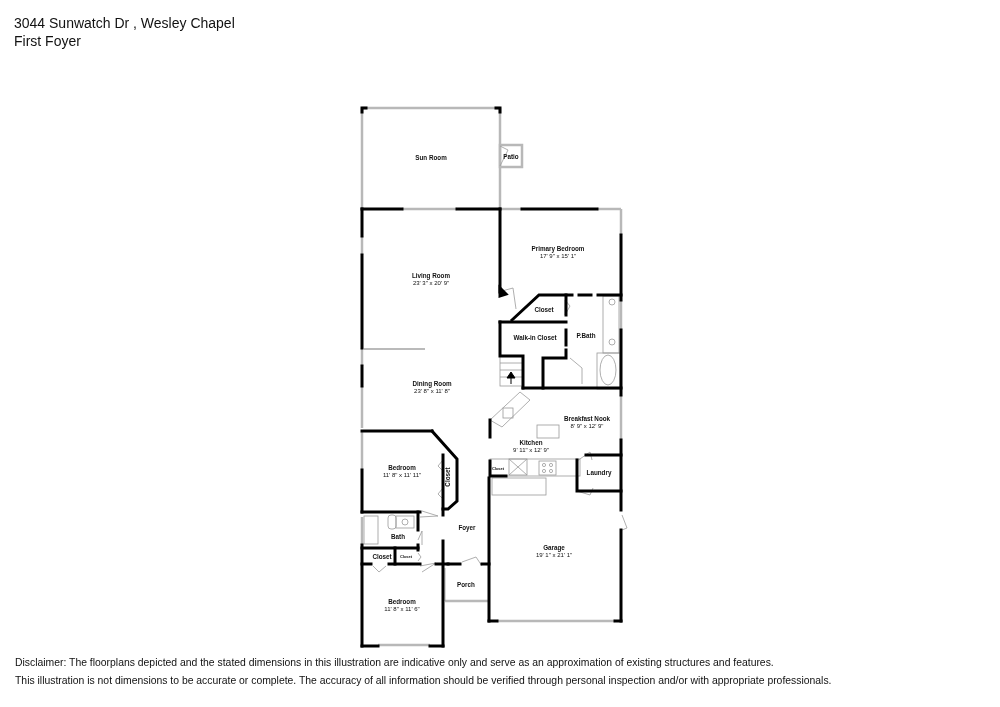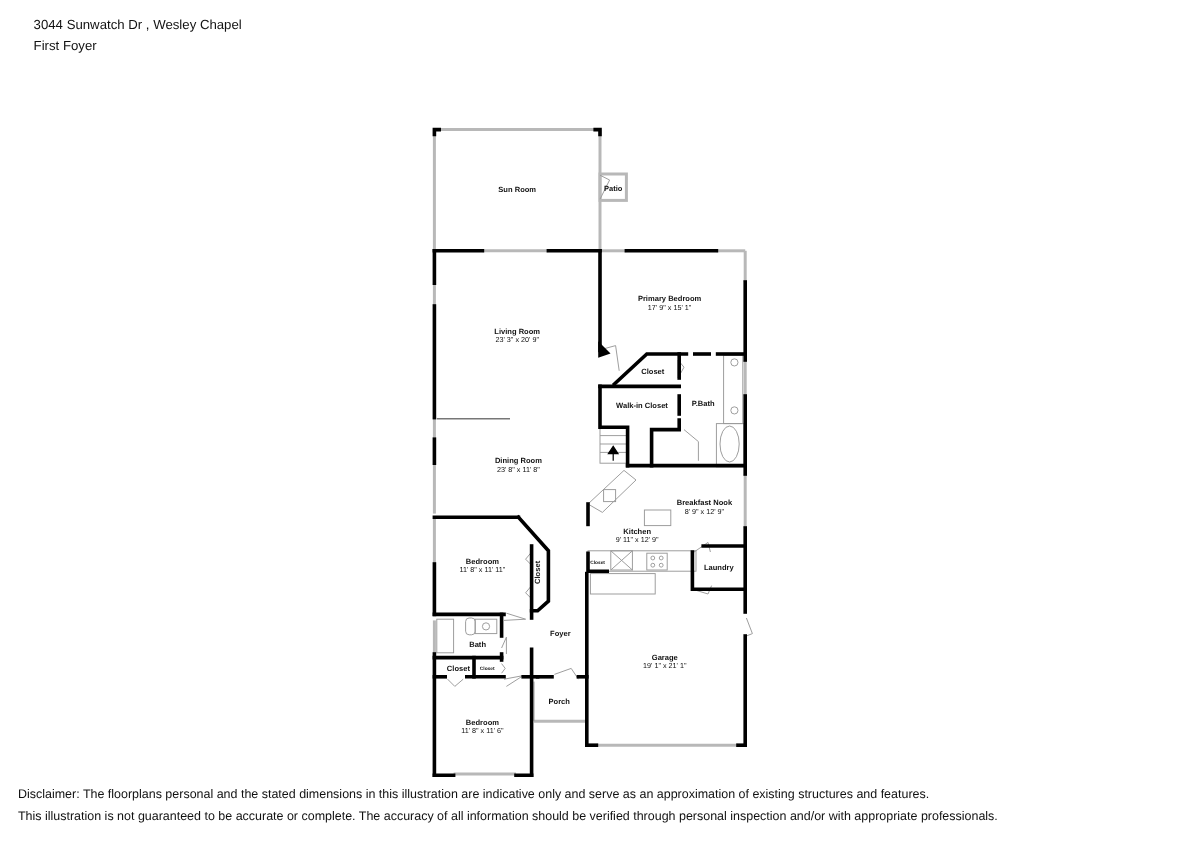--- a/index.html
+++ b/index.html
@@ -1,17 +1,17 @@
 <!DOCTYPE html>
 <html><head>
 <meta charset="utf-8">
 <style>
   html, body { margin: 0; padding: 0; background: #ffffff; }
   body { width: 1000px; height: 707px; position: relative; overflow: hidden; font-family: "Liberation Sans", sans-serif; color: #111; }
-  .hdr { position: absolute; left: 28px; font-size: 11px; color: #111; }
+  .hdr { position: absolute; left: 14px; font-size: 14px; color: #111; }
   .hdr.l1 { top: 15px; }
   .hdr.l2 { top: 33px; }
   .plan { position: absolute; left: 0; top: 0; }
   .disc { position: absolute; left: 15px; font-size: 10.4px; color: #111; white-space: nowrap; }
   .disc.d1 { top: 657px; }
   .disc.d2 { top: 675px; }
   svg text { font-family: "Liberation Sans", sans-serif; }
   .rn { font-size: 6.3px; font-weight: bold; fill: #111; text-anchor: middle; }
   .rd { font-size: 6px; fill: #111; text-anchor: middle; }
   .rs { font-size: 4px; font-weight: bold; fill: #111; text-anchor: middle; }
@@ -234,14 +234,14 @@
     <text class="rn" x="402" y="604">Bedroom</text>
     <text class="rd" x="402" y="611">11' 8" x 11' 6"</text>
   </g>
 
   <g fill="#000" stroke="#000" stroke-width="1">
     <line x1="511" y1="384" x2="511" y2="377"></line>
     <path d="M507 378 L511 372 L515 378 Z"></path>
   </g>
 </svg>
 
-<div class="disc d1">Disclaimer: The floorplans personal and the stated dimensions in this illustration are indicative only and serve as an approximation of existing structures and features.</div>
-<div class="disc d2">This illustration is not guaranteed to be accurate or complete. The accuracy of all information should be verified through personal inspection and/or with appropriate professionals.</div>
+<div class="disc d1">Disclaimer: The floorplans depicted and the stated dimensions in this illustration are indicative only and serve as an approximation of existing structures and features.</div>
+<div class="disc d2">This illustration is not dimensions to be accurate or complete. The accuracy of all information should be verified through personal inspection and/or with appropriate professionals.</div>
 
 </body></html>

